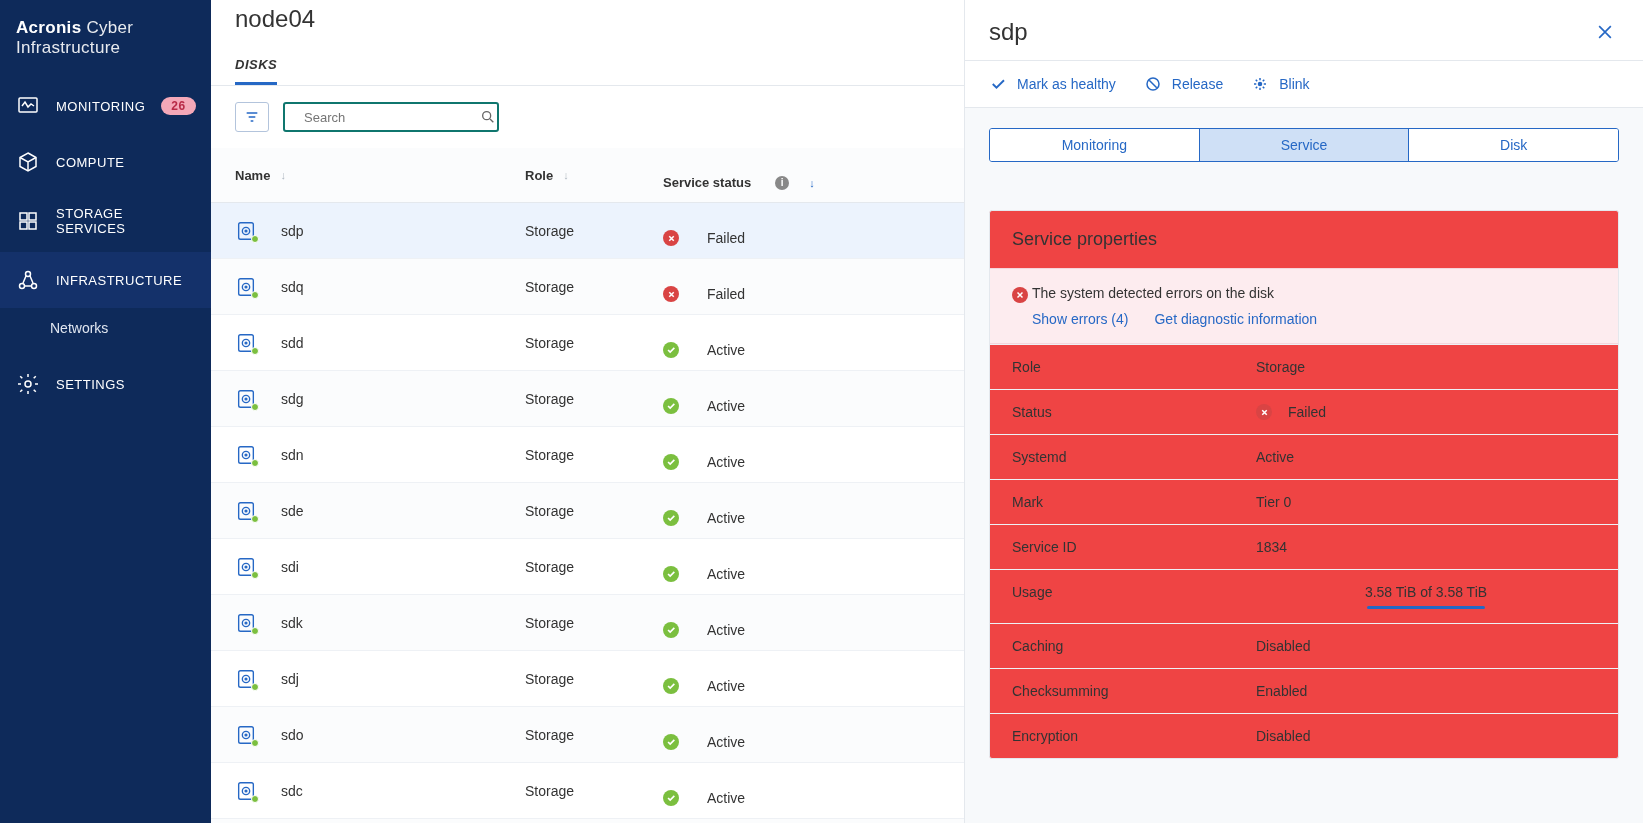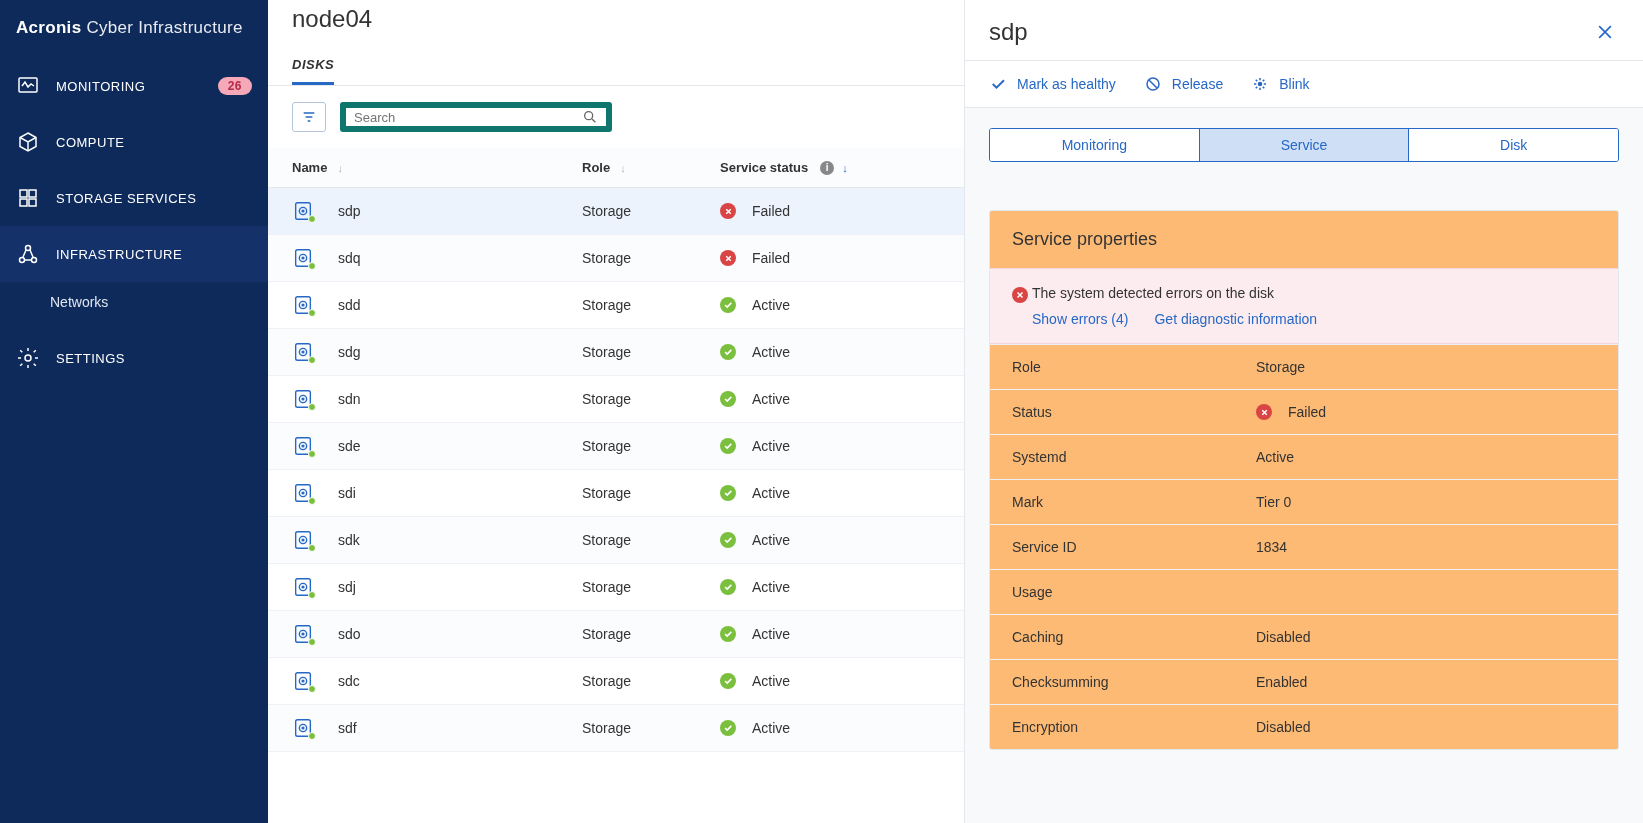--- a/index.html
+++ b/index.html
@@ -1,47 +1,47 @@
 <!DOCTYPE html>
 <html><head>
 <meta charset="utf-8">
 <style>
 * { box-sizing: border-box; margin: 0; padding: 0; }
 body { font-family: -apple-system, BlinkMacSystemFont, "Segoe UI", Arial, sans-serif; font-size: 14px; color: #333; background: #fff; overflow: hidden; }
 .app { display: flex; height: 823px; width: 1643px; }
 
 
-.sidebar { width: 268px; background: #0e2a5a; color: #fff; display: flex; flex-direction: column; flex-shrink: 0; }
+.sidebar { width: 211px; background: #0e2a5a; color: #fff; display: flex; flex-direction: column; flex-shrink: 0; }
 .logo { padding: 18px 16px 20px 16px; font-size: 17px; font-weight: 400; letter-spacing: 0.3px; }
 .logo-bold { font-weight: 600; }
 .logo-light { font-weight: 300; opacity: 0.9; }
 .nav-item { display: flex; align-items: center; padding: 16px 16px; gap: 16px; cursor: pointer; font-size: 13px; letter-spacing: 0.5px; }
 .nav-item.active { background: #14316a; }
 .nav-item .badge { margin-left: auto; background: #f4a8b8; color: #b82a47; border-radius: 12px; padding: 2px 10px; font-size: 12px; font-weight: 600; }
 .nav-icon { width: 24px; height: 24px; display: flex; align-items: center; justify-content: center; }
 .nav-sub { padding: 12px 16px 12px 50px; font-size: 14px; cursor: pointer; color: #e0e6f0; }
 
 
 .main { flex: 1; display: flex; min-width: 0; }
 .center { flex: 1; min-width: 0; border-right: 1px solid #e4e8ed; display: flex; flex-direction: column; }
 .page-title { padding: 5px 24px 14px 24px; font-size: 24px; font-weight: 400; color: #333; }
 .tabs-row { padding: 0 24px; border-bottom: 1px solid #e4e8ed; display: flex; font-style: italic; }
 .tab { padding: 10px 0; font-size: 13px; font-weight: 600; letter-spacing: 0.5px; color: #333; cursor: pointer; border-bottom: 3px solid #2668c5; }
 
 .toolbar { padding: 16px 24px; display: flex; gap: 14px; align-items: center; }
 .filter-btn { width: 34px; height: 30px; border: 1px solid #b3c4dc; border-radius: 3px; display: flex; align-items: center; justify-content: center; cursor: pointer; color: #2668c5; }
-.search-box { width: 272px; height: 30px; border: 6px solid #0f766e; border-radius: 3px; display: flex; align-items: center; padding: 0 8px; }
+.search-box { width: 216px; height: 30px; border: 2px solid #0f766e; border-radius: 3px; display: flex; align-items: center; padding: 0 19px; }
 .search-box input { border: none; outline: none; flex: 1; font-size: 13px; }
 .search-icon-wrap { color: #888; }
 
 .table { flex: 1; overflow: auto; }
 .thead { display: flex; padding: 12px 24px; border-bottom: 1px solid #e4e8ed; background: #fbfcfd; font-size: 13px; font-weight: 600; color: #333; align-items: center; }
 .col-name { width: 290px; display: flex; align-items: center; gap: 10px; }
 .col-role { width: 138px; display: flex; align-items: center; gap: 10px; }
-.col-status { width: 180px; display: flex; align-items: center; gap: 8px; }
+.col-status { width: 180px; display: flex; align-items: center; gap: 20px; margin-top: 15px; }
 .sort-arrow { color: #b0b8c2; font-size: 11px; }
 .info-icon-s { width: 14px; height: 14px; border-radius: 50%; background: #888; color: #fff; display: inline-flex; align-items: center; justify-content: center; font-size: 10px; margin-left: 4px; }
 
 .trow { display: flex; padding: 12px 24px; border-bottom: 1px solid #eef1f5; align-items: center; font-size: 14px; color: #333; cursor: pointer; }
 .trow.selected { background: #ecf3fd; }
 .trow.even { background: #fbfcfd; }
 .disk-icon { width: 22px; height: 22px; margin-right: 14px; position: relative; }
 .status-dot { width: 8px; height: 8px; border-radius: 50%; position: absolute; bottom: -1px; right: -2px; border: 1.5px solid #fff; }
 .status-dot.green { background: #7bbf3f; }
 .status-icon { width: 16px; height: 16px; border-radius: 50%; display: inline-flex; align-items: center; justify-content: center; margin-right: 8px; flex-shrink: 0; }
@@ -56,21 +56,21 @@
 .detail-actions { display: flex; gap: 28px; padding: 14px 24px; border-bottom: 1px solid #e4e8ed; }
 .action-btn { display: flex; align-items: center; gap: 10px; color: #2668c5; font-size: 14px; font-weight: 500; cursor: pointer; }
 .action-icon { color: #2668c5; }
 
 .detail-body { padding: 20px 24px; background: #f7f9fb; flex: 1; overflow: auto; }
 .seg-tabs { display: flex; border: 1px solid #2668c5; border-radius: 3px; overflow: hidden; margin-bottom: 24px; }
 .seg-tab { flex: 1; text-align: center; padding: 8px 0; font-size: 14px; color: #2668c5; cursor: pointer; background: #fff; }
 .seg-tab.active { background: #cfe0f6; font-weight: 500; }
 .seg-tab + .seg-tab { border-left: 1px solid #2668c5; }
 
-.card { background: #fdba74; border: 1px solid #e4e8ed; border-radius: 3px; margin-top: 48px; }
+.card { background: #ef4444; border: 1px solid #e4e8ed; border-radius: 3px; margin-top: 48px; }
 .card-title { padding: 18px 22px; font-size: 18px; font-weight: 400; }
 .alert { background: #fdecef; padding: 16px 22px; display: flex; gap: 4px; border-top: 1px solid #f5d5db; border-bottom: 1px solid #f5d5db; }
 .alert-icon { width: 16px; height: 16px; border-radius: 50%; background: #d94444; display: flex; align-items: center; justify-content: center; flex-shrink: 0; margin-top: 2px; }
 .alert-body { flex: 1; }
 .alert-text { font-size: 14px; color: #333; margin-bottom: 10px; }
 .alert-links { display: flex; gap: 26px; }
 .alert-link { color: #2668c5; font-size: 14px; font-weight: 500; cursor: pointer; }
 
 .prop-row { display: flex; padding: 14px 22px; border-top: 1px solid #eef1f5; font-size: 14px; }
 .prop-label { width: 244px; color: #333; }
@@ -556,20 +556,26 @@
           <div class="prop-row">
             <div class="prop-label">Mark</div>
             <div class="prop-value">Tier 0</div>
           </div>
           <div class="prop-row">
             <div class="prop-label">Service ID</div>
             <div class="prop-value">1834</div>
           </div>
           <div class="prop-row">
             <div class="prop-label">Usage</div>
+            <div class="prop-value usage-bar-wrap">
+              <span>3.58 TiB of 3.58 TiB</span>
+              <div class="usage-bar">
+                  <div class="usage-fill" id="usage-fill" style="width: 100%;"></div>
+                </div>
+            </div>
           </div>
           <div class="prop-row">
             <div class="prop-label">Caching</div>
             <div class="prop-value">Disabled</div>
           </div>
           <div class="prop-row">
             <div class="prop-label">Checksumming</div>
             <div class="prop-value">Enabled</div>
           </div>
           <div class="prop-row">

